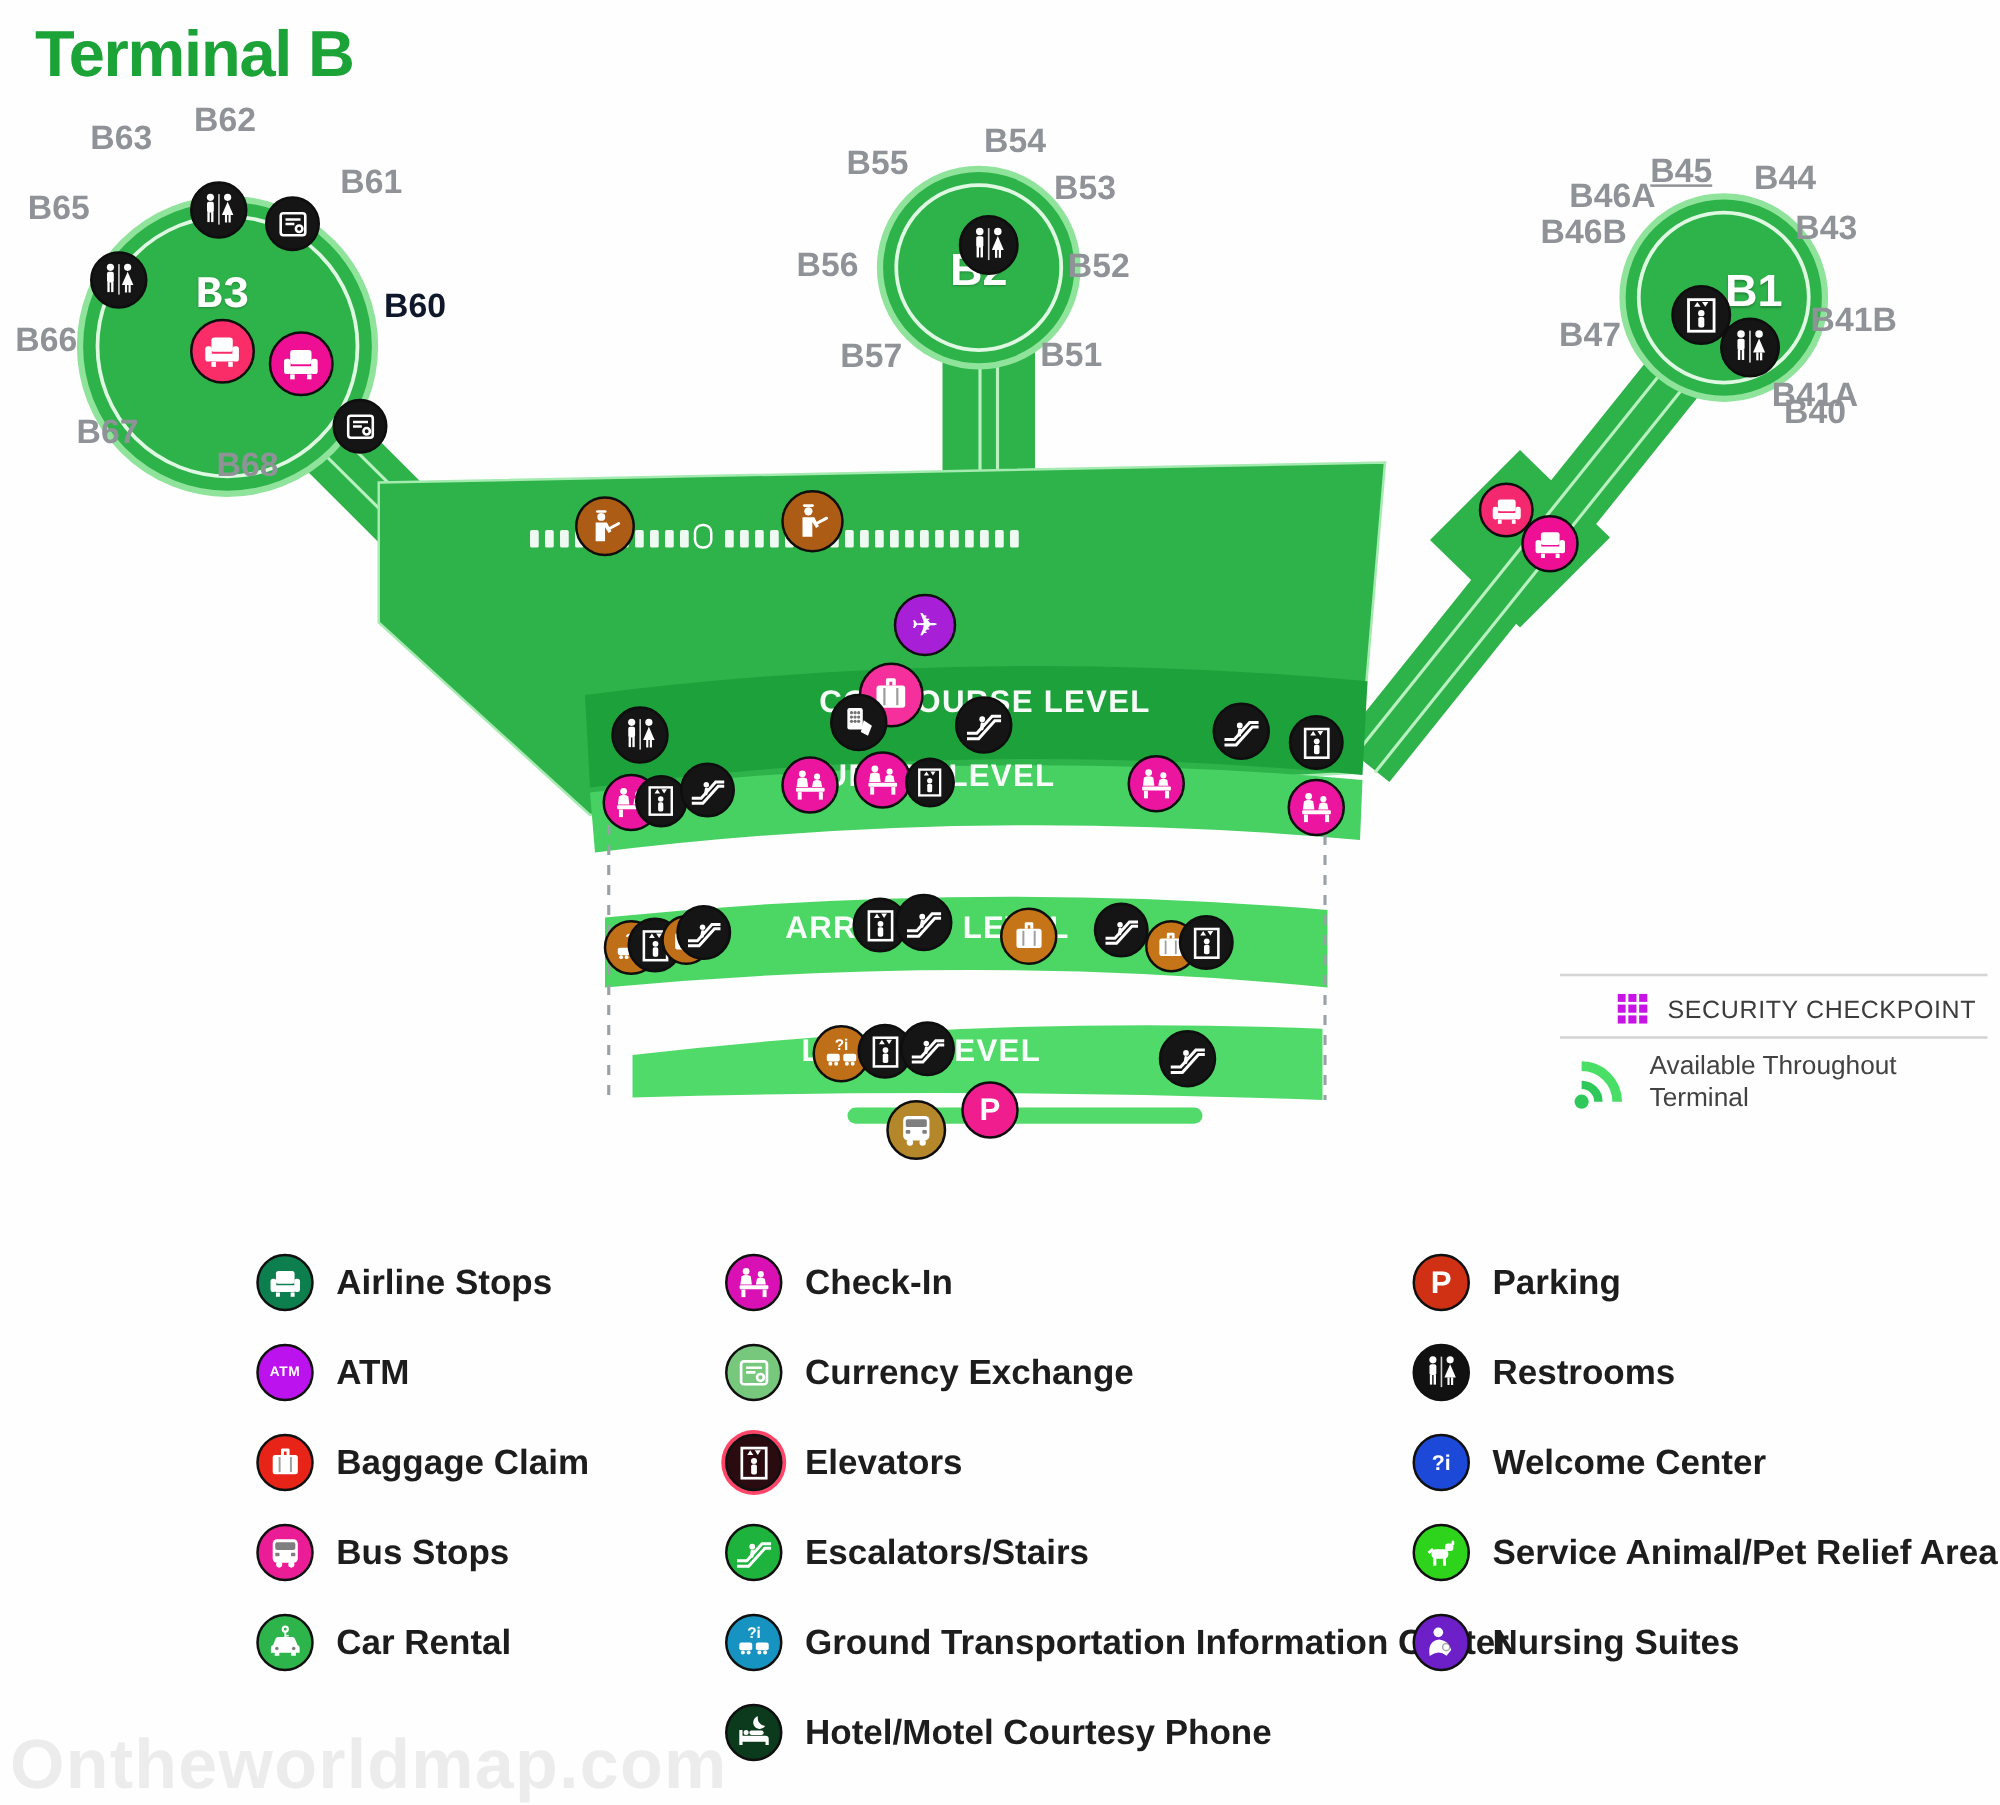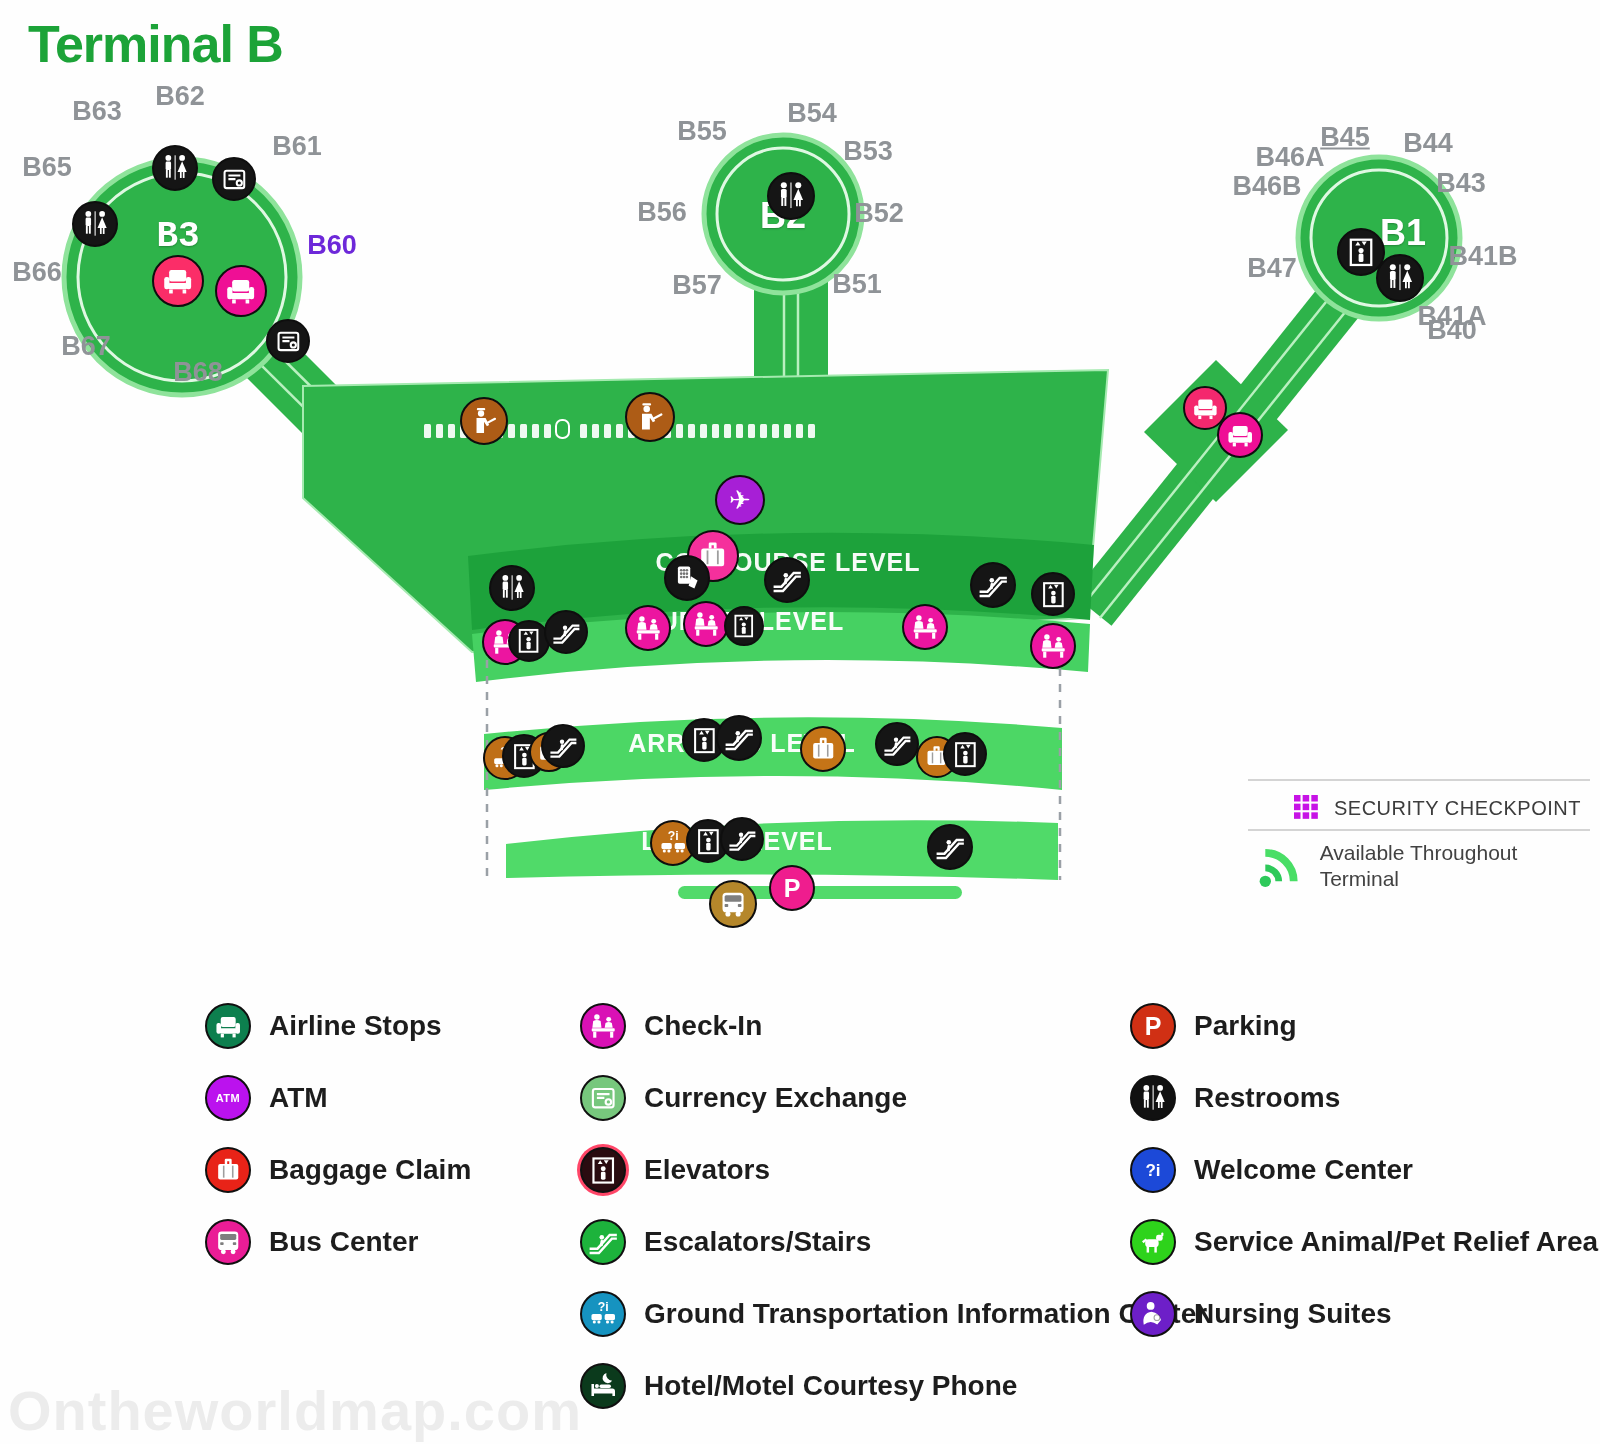--- a/index.html
+++ b/index.html
@@ -3,21 +3,21 @@
 <meta charset="utf-8">
 <style>
   html,body{margin:0;padding:0;background:#fff;}
   #canvas{position:relative;width:1600px;height:1444px;background:#fefefe;overflow:hidden;
           font-family:"Liberation Sans",sans-serif;}
   #shapes{position:absolute;left:0;top:0;z-index:1;}
   .page-title{position:absolute;left:28px;top:14px;font-size:52px;font-weight:800;
               color:#1ca338;z-index:2;letter-spacing:-1px;}
   .gate{position:absolute;transform:translate(-50%,-50%);font-size:27px;font-weight:600;
         color:#8f9397;z-index:2;white-space:nowrap;}
-  .gate.dark{color:#6d28d9;font-weight:700;}
+  .gate.dark{color:#0f172a;font-weight:700;}
   .sat-label{position:absolute;transform:translate(-50%,-50%);font-size:36px;font-weight:800;
              color:#fff;z-index:2;text-shadow:0 1px 2px rgba(0,0,0,.25);}
   .level-label{position:absolute;transform:translate(-50%,-50%);font-size:25px;font-weight:600;
                color:rgba(255,255,255,.96);z-index:2;letter-spacing:1px;white-space:nowrap;}
   .marker{position:absolute;border-radius:50%;border:2px solid #0e0e0e;box-sizing:border-box;
           z-index:3;display:flex;align-items:center;justify-content:center;overflow:hidden;}
   .marker svg{width:82%;height:82%;display:block;}
   .tglyph{color:#fff;line-height:1;font-family:"Liberation Sans",sans-serif;}
   
   .legend-col{position:absolute;display:flex;flex-direction:column;gap:26px;z-index:2;}
@@ -188,21 +188,36 @@
         <div class="legend-icon" style="background: rgb(234, 29, 150);">
           <svg viewBox="0 0 24 24">
             <rect x="5" y="4.5" width="14" height="13" rx="2.4" fill="#fff"></rect>
             <rect x="6.4" y="6.2" width="11.2" height="4.2" rx="1" fill="rgba(0,0,0,.5)"></rect>
             <rect x="6.4" y="12" width="2.4" height="2" rx=".5" fill="rgba(0,0,0,.5)"></rect>
             <rect x="15.2" y="12" width="2.4" height="2" rx=".5" fill="rgba(0,0,0,.5)"></rect>
             <circle cx="8.6" cy="18.6" r="1.7" fill="#fff"></circle>
             <circle cx="15.4" cy="18.6" r="1.7" fill="#fff"></circle>
           </svg>
         </div>
-        <span class="legend-label">Bus Center</span>
+        <span class="legend-label">Bus Stops</span>
+      </div>
+      <div class="legend-row">
+        <div class="legend-icon" style="background: rgb(45, 181, 75);">
+          <svg viewBox="0 0 24 24">
+            <g fill="#fff">
+              <circle cx="12" cy="4.4" r="1.4" fill="none" stroke="#fff" stroke-width="1.2"></circle>
+              <rect x="11.5" y="5.8" width="1" height="3.4"></rect>
+              <rect x="12.5" y="7.6" width="1.4" height=".9"></rect>
+              <path d="M5.2 13.2 l1.4-3.4 q.4-1 1.4-1 h8 q1 0 1.4 1 l1.4 3.4 q1.2.3 1.2 1.6 v2.8 h-2.1 v1.6 h-2.6 v-1.6 H8.7 v1.6 H6.1 v-1.6 H4 v-2.8 q0-1.3 1.2-1.6 z"></path>
+            </g>
+            <circle cx="7.3" cy="15.2" r="1" fill="rgba(0,0,0,.5)"></circle>
+            <circle cx="16.7" cy="15.2" r="1" fill="rgba(0,0,0,.5)"></circle>
+          </svg>
+        </div>
+        <span class="legend-label">Car Rental</span>
       </div>
     </div>
   <div class="legend-col" id="lcol1" style="left:580px;top:1003px;">
       <div class="legend-row">
         <div class="legend-icon" style="background: rgb(217, 17, 181);">
           <svg viewBox="0 0 24 24">
             <g fill="#fff">
               <circle cx="7.6" cy="5.6" r="1.9"></circle>
               <path d="M5 8.4 q2.6-1.6 5.2 0 l.6 4.6 H4.4 z"></path>
               <circle cx="15.8" cy="7.2" r="1.7"></circle>

